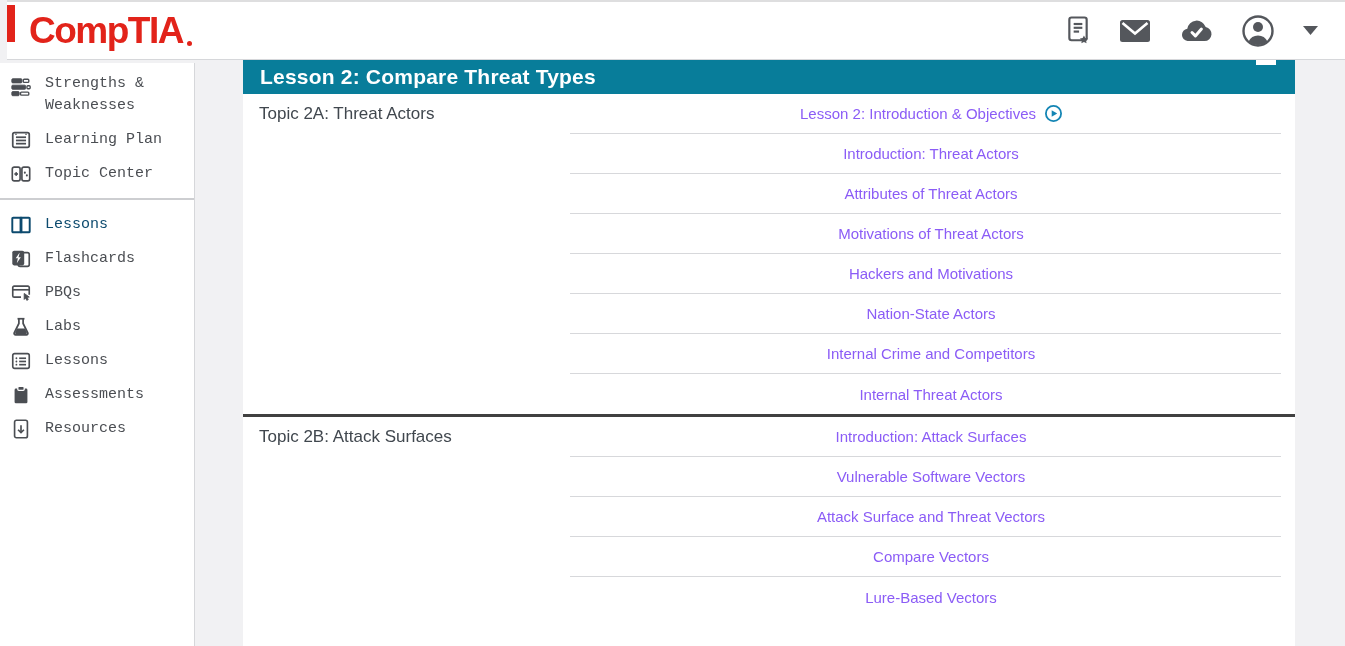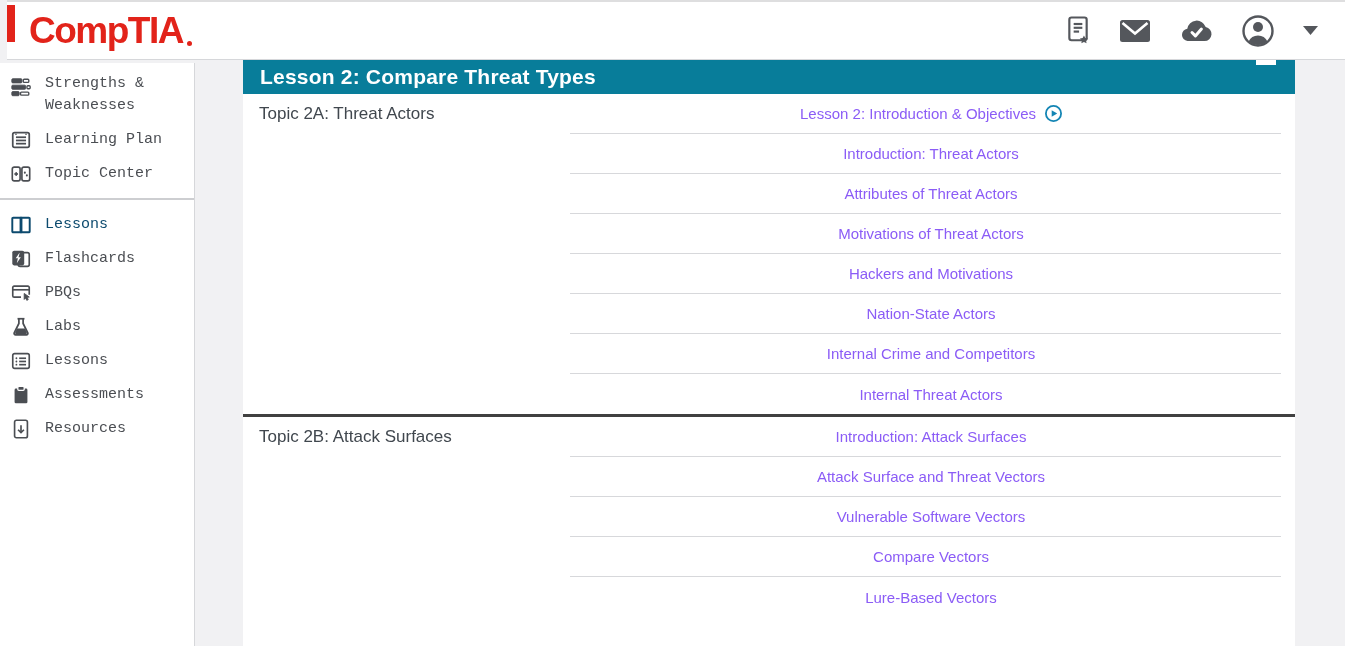--- a/index.html
+++ b/index.html
@@ -271,24 +271,24 @@
 
   <div class="topic-section">
     <div class="topic-left">
       <div class="topic-title">Topic 2B: Attack Surfaces</div>
     </div>
     <div class="topic-right">
       <div class="lesson-row">
           <span>Introduction: Attack Surfaces</span>
         </div>
       <div class="lesson-row">
+          <span>Vulnerable Software Vectors</span>
+        </div>
+      <div class="lesson-row">
           <span>Attack Surface and Threat Vectors</span>
-        </div>
-      <div class="lesson-row">
-          <span>Vulnerable Software Vectors</span>
         </div>
       <div class="lesson-row">
           <span>Compare Vectors</span>
         </div>
       <div class="lesson-row no-border">
           <span>Lure-Based Vectors</span>
         </div>
     </div>
   </div>
 

